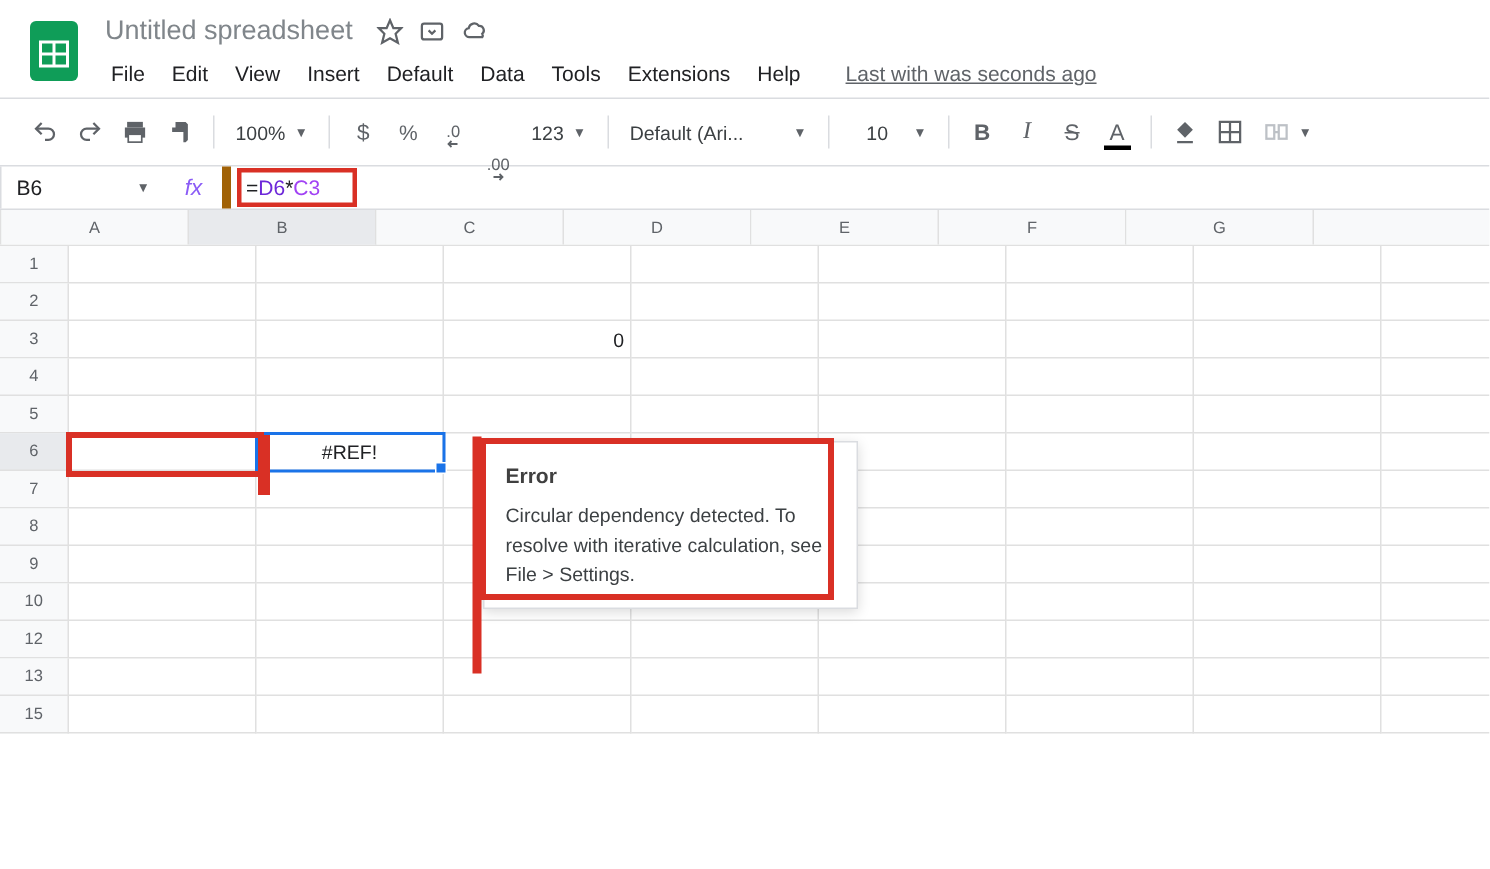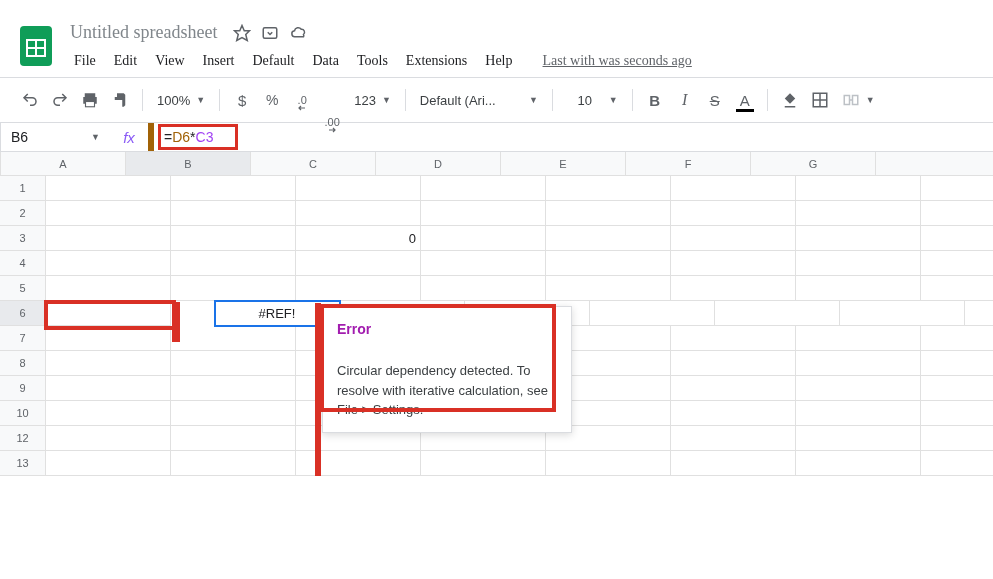--- a/index.html
+++ b/index.html
@@ -1,18 +1,18 @@
 <!DOCTYPE html>
 <html><head>
 <meta charset="utf-8">
 <style>
   * { box-sizing: border-box; margin: 0; padding: 0; }
   body { font-family: Arial, "Helvetica Neue", sans-serif; font-size: 13px; color: #3c4043; background: #fff; width: 993px; height: 579px; overflow: hidden; position: relative; }
   
-  .header { display: flex; align-items: flex-start; padding: 20px 16px 0 16px; font-family: Liberation Serif, serif; }
+  .header { display: flex; align-items: flex-start; padding: 8px 16px 0 16px; }
   .logo { width: 40px; height: 52px; display: flex; align-items: center; justify-content: center; margin-right: 10px; }
   .logo svg { width: 36px; height: 48px; }
   .title-area { flex: 1; }
   .title-row { display: flex; align-items: center; gap: 12px; }
   .doc-title { font-size: 18px; color: #80868b; font-weight: 400; padding: 2px 4px; }
   .title-icons { display: flex; gap: 10px; color: #5f6368; }
   .title-icons span { cursor: pointer; }
   .menubar { display: flex; gap: 2px; margin-top: 4px; align-items: center; }
   .menubar .menu-item { padding: 4px 8px; font-size: 14px; color: #202124; cursor: pointer; border-radius: 3px; }
   .last-edit { margin-left: 20px; font-size: 14px; color: #5f6368; text-decoration: underline; cursor: pointer; }
@@ -28,46 +28,46 @@
   .text-color-btn { position: relative; }
   .text-color-bar { position: absolute; bottom: 2px; left: 5px; right: 5px; height: 3px; background: #000; }
   
   .formula-bar { display: flex; align-items: center; border-top: 1px solid #dadce0; border-bottom: 1px solid #dadce0; height: 30px; }
   .name-box { width: 110px; padding: 0 10px; display: flex; align-items: center; justify-content: space-between; font-size: 14px; color: #202124; border-left: 1px solid #dadce0; height: 100%; }
   .name-box .caret2 { font-size: 9px; color: #5f6368; }
   .fx-label { width: 44px; display: flex; align-items: center; justify-content: center; font-style: italic; color: #8b5cf6; font-size: 15px; border-right: 6px solid #a16207; height: 100%; }
   .formula-input-wrap { flex: 1; padding: 0 10px; display: flex; align-items: center; position: relative; height: 100%; }
   .formula-text { font-size: 14px; font-family: Arial; }
   .formula-text .op { color: #202124; }
-  .formula-text .ref1 { color: #a16207; }
+  .formula-text .ref1 { color: #6d28d9; }
   .formula-text .ref2 { color: #a142f4; }
   .formula-highlight { position: absolute; left: 4px; top: 1px; width: 80px; height: 26px; border: 3px solid #d93025; pointer-events: none; }
   
   .grid-area { position: relative; }
   .col-headers { display: flex; height: 24px; background: #fff; border-bottom: 1px solid #e0e0e0; }
   .corner { width: 46px; background: #f8f9fa; border-right: 1px solid #e0e0e0; }
   .col-h { width: 125px; text-align: center; font-size: 11px; color: #5f6368; display: flex; align-items: center; justify-content: center; border-right: 1px solid #e0e0e0; background: #f8f9fa; }
   .col-h.active { background: #e8eaed; }
   .col-h.last { flex:1; }
   .rows { }
   .row { display: flex; height: 25px; }
   .row-h { width: 46px; background: #f8f9fa; border-right: 1px solid #e0e0e0; border-bottom: 1px solid #e0e0e0; font-size: 11px; color: #5f6368; display: flex; align-items: center; justify-content: center; }
   .row-h.active { background: #e8eaed; }
   .cell { width: 125px; border-right: 1px solid #e0e0e0; border-bottom: 1px solid #e0e0e0; font-size: 13px; color: #202124; display: flex; align-items: center; padding: 0 4px; position: relative; }
   .cell.right { justify-content: flex-end; }
-  .cell.center { justify-content: center; margin-left: 44px; }
+  .cell.center { justify-content: center; }
   .cell.last { flex:1; border-right:none; }
   .cell.selected { outline: 2px solid #1a73e8; outline-offset: -1px; z-index: 2; }
   .cell.selected::after { content:''; position:absolute; right:-3px; bottom:-3px; width:6px; height:6px; background:#1a73e8; border:1px solid #fff; }
   
   .ref-err-highlight { position: absolute; border: 4px solid #d93025; pointer-events: none; z-index: 5; }
   .ref-err-flag { position:absolute; width:8px; height: 40px; background:#d93025; z-index:5; pointer-events:none;}
   
   .tooltip { position: absolute; background: #fff; border: 1px solid #dadce0; box-shadow: 0 2px 8px rgba(0,0,0,0.15); padding: 12px 14px; font-size: 13px; color: #3c4043; line-height: 1.5; z-index: 10; width: 250px; }
-  .tooltip .err-title { color: #a21caf; font-weight: bold; margin-bottom: 21px; font-size: 14px; }
+  .tooltip .err-title { color: #404040; font-weight: bold; margin-bottom: 6px; font-size: 14px; }
   .tooltip-highlight { position:absolute; border:4px solid #d93025; pointer-events:none; z-index:12; }
   .flag-bar { position:absolute; left:-8px; top:-4px; width:6px; height: calc(100% + 48px); background:#d93025; }
   
   svg { display: block; }
 </style>
 </head>
 <body>
 
 <div class="header">
   <div class="logo">
@@ -359,20 +359,31 @@
         <div class="row-h">13</div>
         <div class="cell"></div>
         <div class="cell"></div>
         <div class="cell"></div>
         <div class="cell"></div>
         <div class="cell"></div>
         <div class="cell"></div>
         <div class="cell"></div>
         <div class="cell last"></div>
       </div>
+      <div class="row">
+        <div class="row-h">15</div>
+        <div class="cell"></div>
+        <div class="cell"></div>
+        <div class="cell"></div>
+        <div class="cell"></div>
+        <div class="cell"></div>
+        <div class="cell"></div>
+        <div class="cell"></div>
+        <div class="cell last"></div>
+      </div>
     </div>
 
   <div class="ref-err-highlight" style="left:44px; top:148px; width:132px; height:30px;"></div>
   <div class="ref-err-flag" style="left:172px; top:150px;"></div>
 
   <div class="tooltip" style="left:322px; top:154px;">
     <div class="flag-bar"></div>
     <div class="err-title">Error</div>
     <div>Circular dependency detected. To resolve with iterative calculation, see File &gt; Settings.</div>
   </div>

